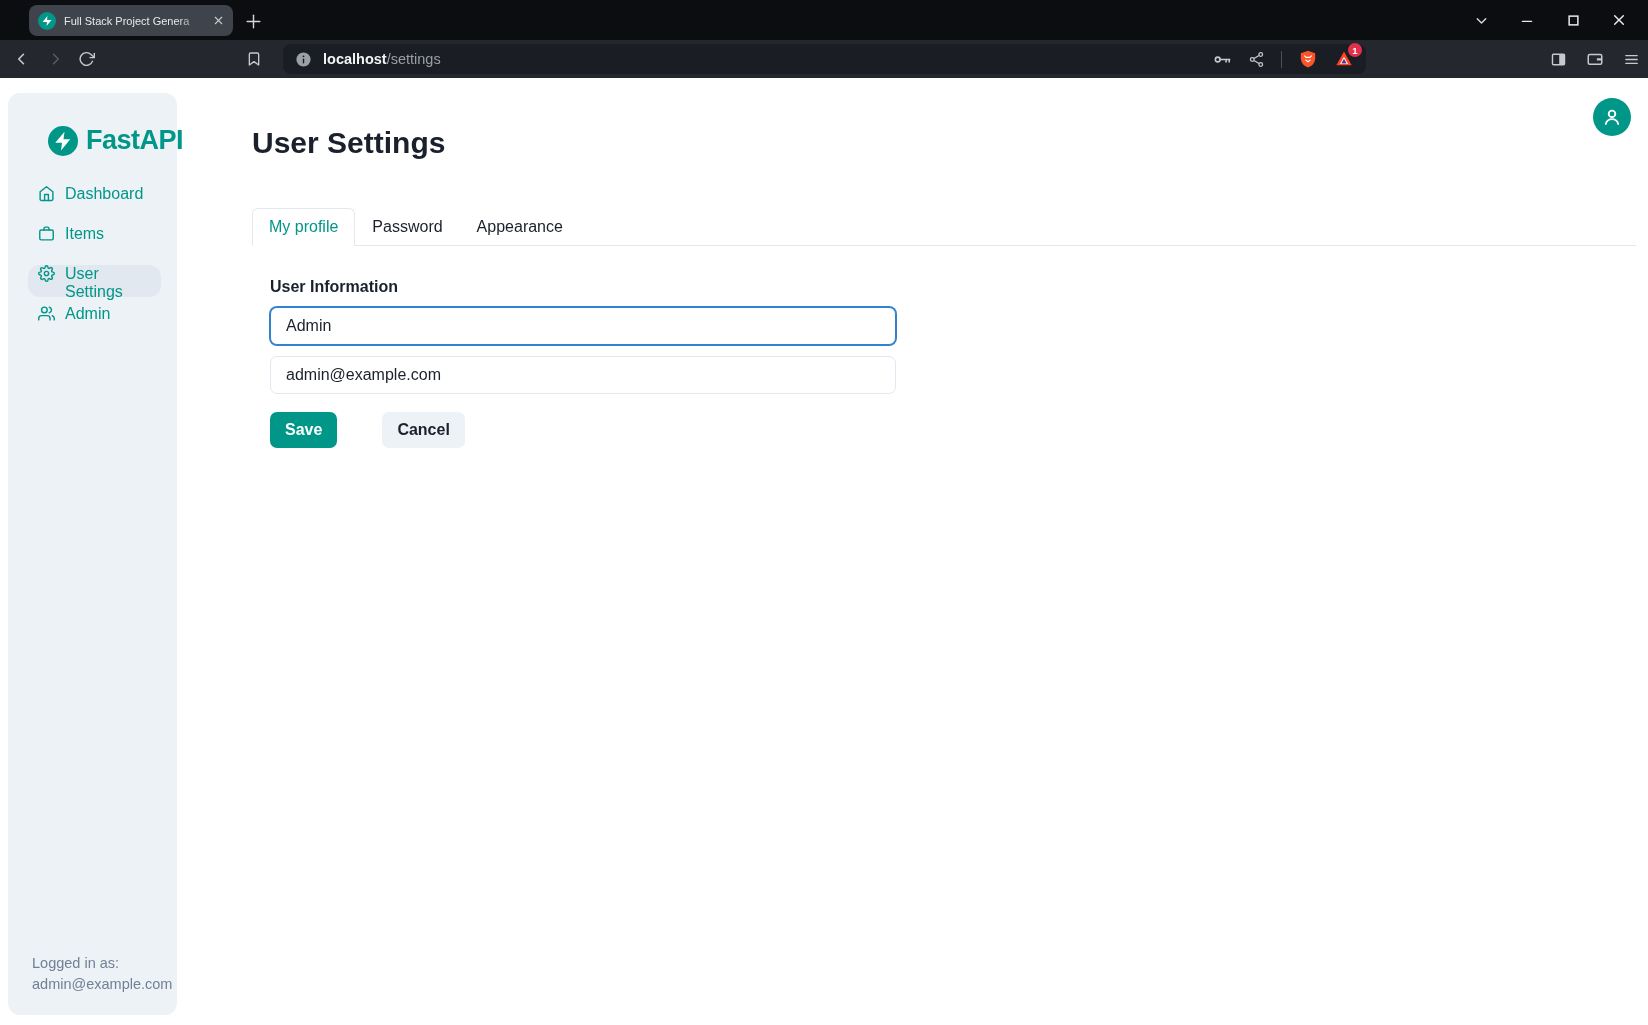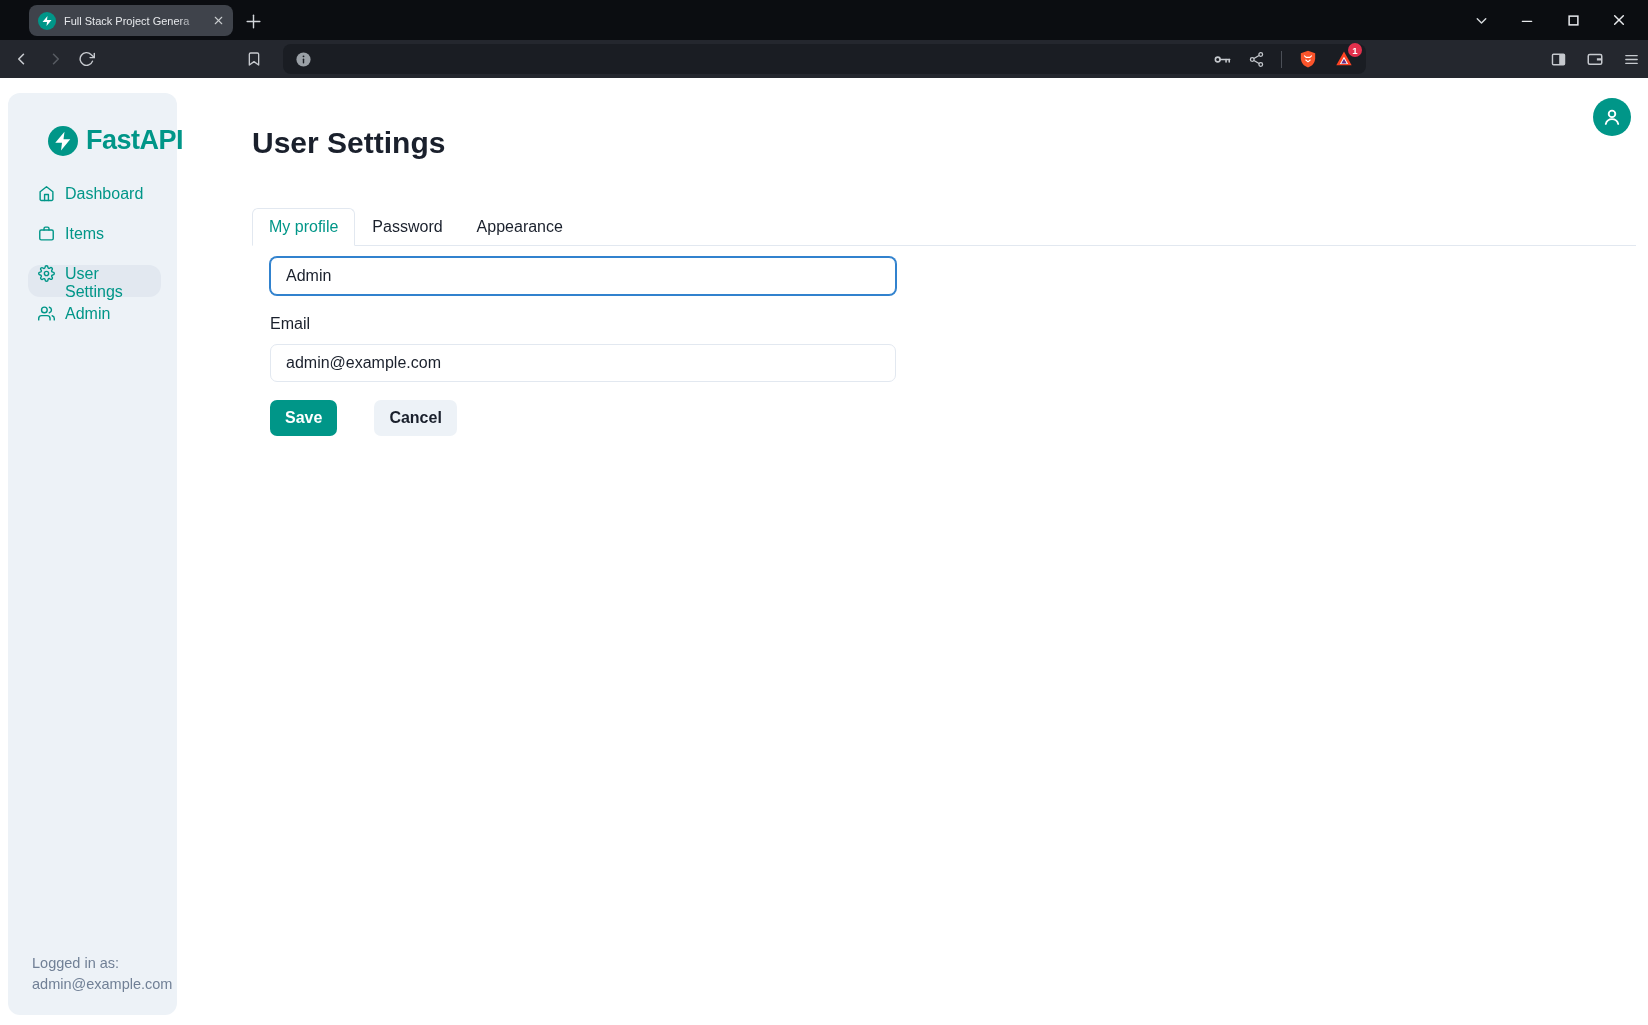--- a/index.html
+++ b/index.html
@@ -93,21 +93,21 @@
 
   .panel { padding-left:18px; }
   .section-title { margin:32px 0 0; font-size:16px; font-weight:700; color:#1A202C; }
   .flabel { margin-top:20px; font-size:16px; color:#1A202C; }
   .tinput {
     display:block; margin-top:11px; width:626px; height:38px;
     border:1px solid #E2E8F0; border-radius:7px; padding:0 15px;
     font-size:16px; font-family:inherit; color:#1A202C; background:#fff; outline:none;
   }
   .tinput.focused { border-color:#3182CE; box-shadow:0 0 0 1px #3182CE; }
-  .btnrow { display:flex; gap:5px; margin-top:18px; }
+  .btnrow { display:flex; gap:13px; margin-top:18px; }
   .btn {
     height:36px; padding:0 15px; border:none; border-radius:7px;
     font-size:16px; font-weight:600; font-family:inherit; cursor:pointer;
   }
   .btn-save { background:#009688; color:#ffffff; }
   .btn-cancel { background:#EDF2F7; color:#1A202C;margin-left:32px; }
 </style>
 </head>
 <body>
 
@@ -182,20 +182,21 @@
     </span>
 
     <div class="urlbar">
       <span class="info-ic">
         <svg width="17" height="17" viewBox="0 0 24 24" fill="#9aa0a6">
             <circle cx="12" cy="12" r="10"></circle>
             <rect x="11" y="10.5" width="2" height="7" rx="1" fill="#1a1d23"></rect>
             <circle cx="12" cy="7.5" r="1.3" fill="#1a1d23"></circle>
           </svg>
       </span>
+      <span class="addr"><span class="host">localhost</span><span>/settings</span></span>
       <span class="urlbar-right">
         <span>
           <svg width="19" height="19" viewBox="0 0 24 24" fill="none" stroke="#c6c9ce" stroke-width="2" stroke-linecap="round">
               <circle cx="6" cy="12" r="3"></circle>
               <path d="M9 12h12"></path>
               <path d="M16.5 12v3.2"></path>
               <path d="M20.5 12v3.2"></path>
             </svg>
         </span>
         <span>
@@ -322,24 +323,24 @@
   <main class="main">
     <h1 class="page-title">User Settings</h1>
 
     <div class="tabs">
       <button class="tabbtn active">My profile</button>
       <button class="tabbtn">Password</button>
       <button class="tabbtn">Appearance</button>
     </div>
 
     <div class="panel">
+      <h2 class="section-title">User Information</h2>
 
       <input class="tinput focused" type="text" value="Admin" style="">
 
-      <div class="flabel">Email</div>
       <input class="tinput" type="text" value="admin@example.com" style="">
 
       <div class="btnrow">
         <button class="btn btn-save">Save</button>
         <button class="btn btn-cancel">Cancel</button>
       </div>
     </div>
   </main>
 </div>
 

